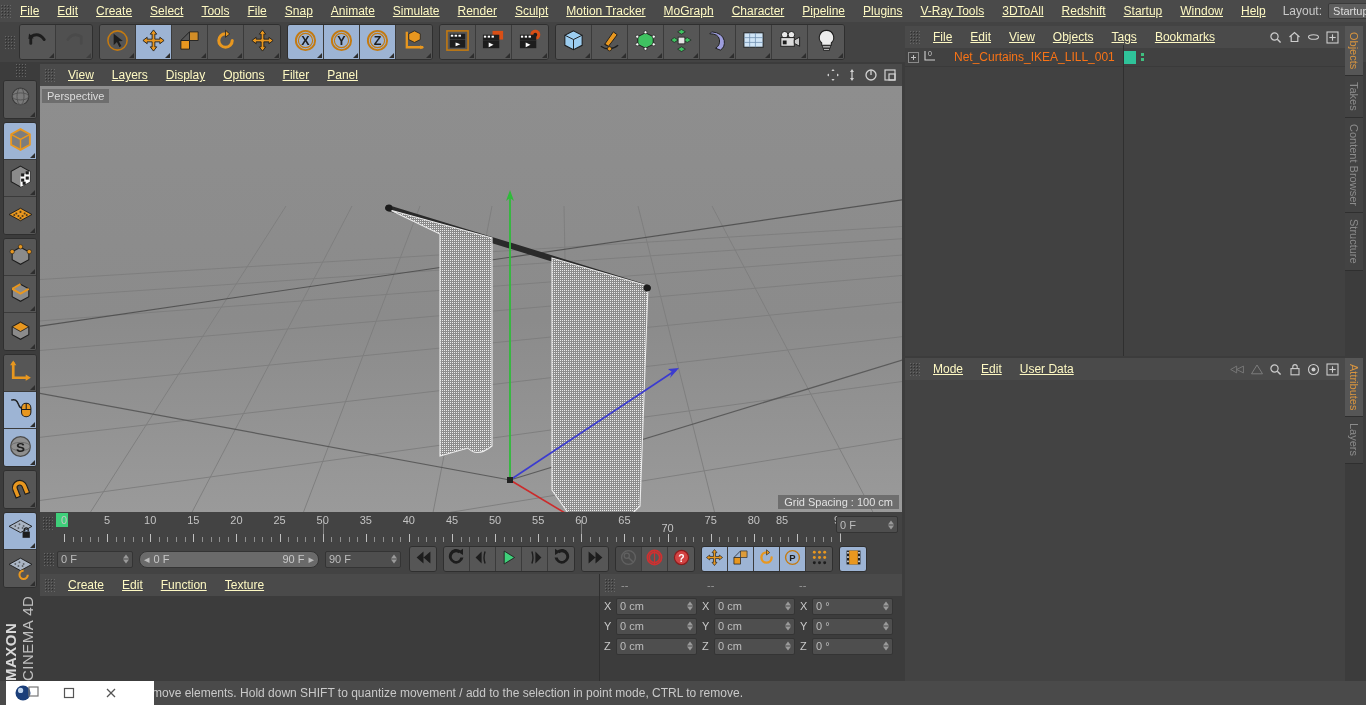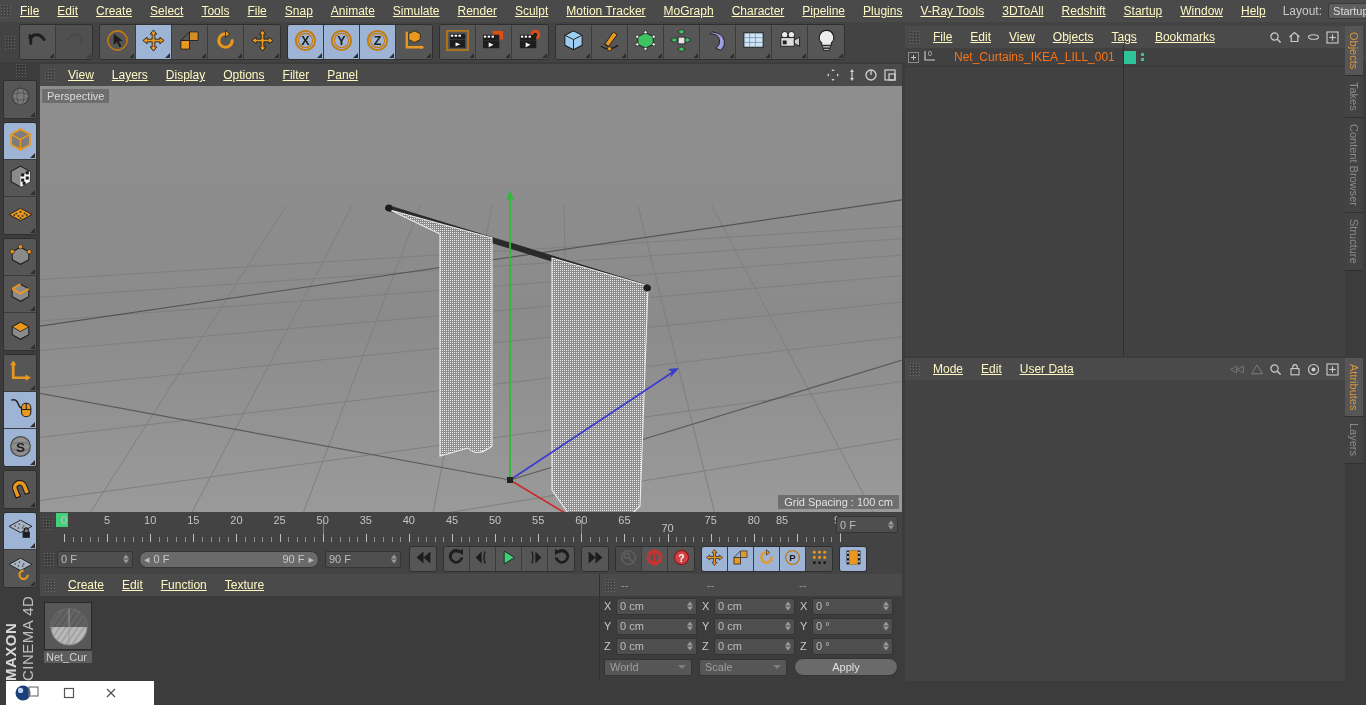--- a/index.html
+++ b/index.html
@@ -944,39 +944,20 @@
   <div id="matmgr">
     <div id="matmenu" class="menubar">
       <div class="gripdots" style="margin:0 4px;"></div>
       <div id="matMenuItems" style="display:flex;align-items:center;">
           <div class="mi">Create</div>
           <div class="mi">Edit</div>
           <div class="mi">Function</div>
           <div class="mi">Texture</div>
         </div>
     </div>
-    <div id="matbody">
-      <div class="matcell">
-        <div class="matsphere">
-          <svg width="48" height="48" viewBox="0 0 48 48">
-            <rect width="48" height="48" fill="#585858"></rect>
-            <defs>
-              <pattern id="matstripe" width="5" height="5" patternUnits="userSpaceOnUse" patternTransform="rotate(35)">
-                <rect width="5" height="5" fill="#b9b9b9"></rect>
-                <rect width="2" height="5" fill="#a3a3a3"></rect>
-              </pattern>
-            </defs>
-            <circle cx="24" cy="24" r="18" fill="url(#matstripe)" stroke="#8a8a8a" stroke-width="1"></circle>
-            <path d="M6 24 A18 18 0 0 1 42 24 Z" fill="#1d1d1d" opacity="0.55"></path>
-            <line x1="24" y1="6" x2="24" y2="42" stroke="#9a9a9a" stroke-width="1"></line>
-          </svg>
-        </div>
-        <div class="matname">Net_Cur</div>
-      </div>
-    </div>
   </div>
 
   <div id="coords">
     <div id="coordhdr">
       <div class="gripdots" style="margin:0 6px 0 4px;"></div>
       <span class="dd" style="width:86px;">--</span>
       <span class="dd" style="width:92px;">--</span>
       <span class="dd">--</span>
     </div>
     <div id="coordRows">
@@ -1052,31 +1033,20 @@
           <span class="axlbl">Z</span>
           <div class="numfield cfield">
             <span>0 °</span>
             <span class="spin">
               <i class="u"></i>
               <i class="d"></i>
             </span>
           </div>
         </div>
       </div>
-    <div class="crow" style="padding-top:2px;">
-      <div class="btnflat" style="width:88px;margin-right:7px;">
-        <span>World</span>
-        <span class="cv"></span>
-      </div>
-      <div class="btnflat" style="width:88px;margin-right:7px;">
-        <span>Scale</span>
-        <span class="cv"></span>
-      </div>
-      <div id="applybtn">Apply</div>
-    </div>
   </div>
 
   <div id="objpanel">
     <div id="objmenu" class="menubar">
       <div class="gripdots" style="margin:0 4px;"></div>
       <div id="objMenuItems" style="display:flex;align-items:center;">
           <div class="mi">File</div>
           <div class="mi">Edit</div>
           <div class="mi">View</div>
           <div class="mi">Objects</div>
@@ -1182,20 +1152,23 @@
       <div class="vtab active">Objects</div>
       <div class="vtab">Takes</div>
       <div class="vtab">Content Browser</div>
       <div class="vtab">Structure</div>
     </div>
   <div class="vtabs" id="vtabsBottom" style="top:358px;">
       <div class="vtab active">Attributes</div>
       <div class="vtab">Layers</div>
     </div>
 
+  <div id="statusbar">
+    <div id="statustxt">move elements. Hold down SHIFT to quantize movement / add to the selection in point mode, CTRL to remove.</div>
+  </div>
   <div id="taskbar">
     <div class="twin">
       <svg width="30" height="18" viewBox="0 0 30 18">
         <circle cx="11" cy="9" r="7.5" fill="#1b3f7a"></circle>
         <circle cx="8.6" cy="6.4" r="2.6" fill="#cfe2f7" opacity=".9"></circle>
         <rect x="17" y="3" width="9" height="9" fill="none" stroke="#777" stroke-width="1.2"></rect>
       </svg>
     </div>
     <div class="twin">
       <svg width="14" height="14" viewBox="0 0 14 14">

